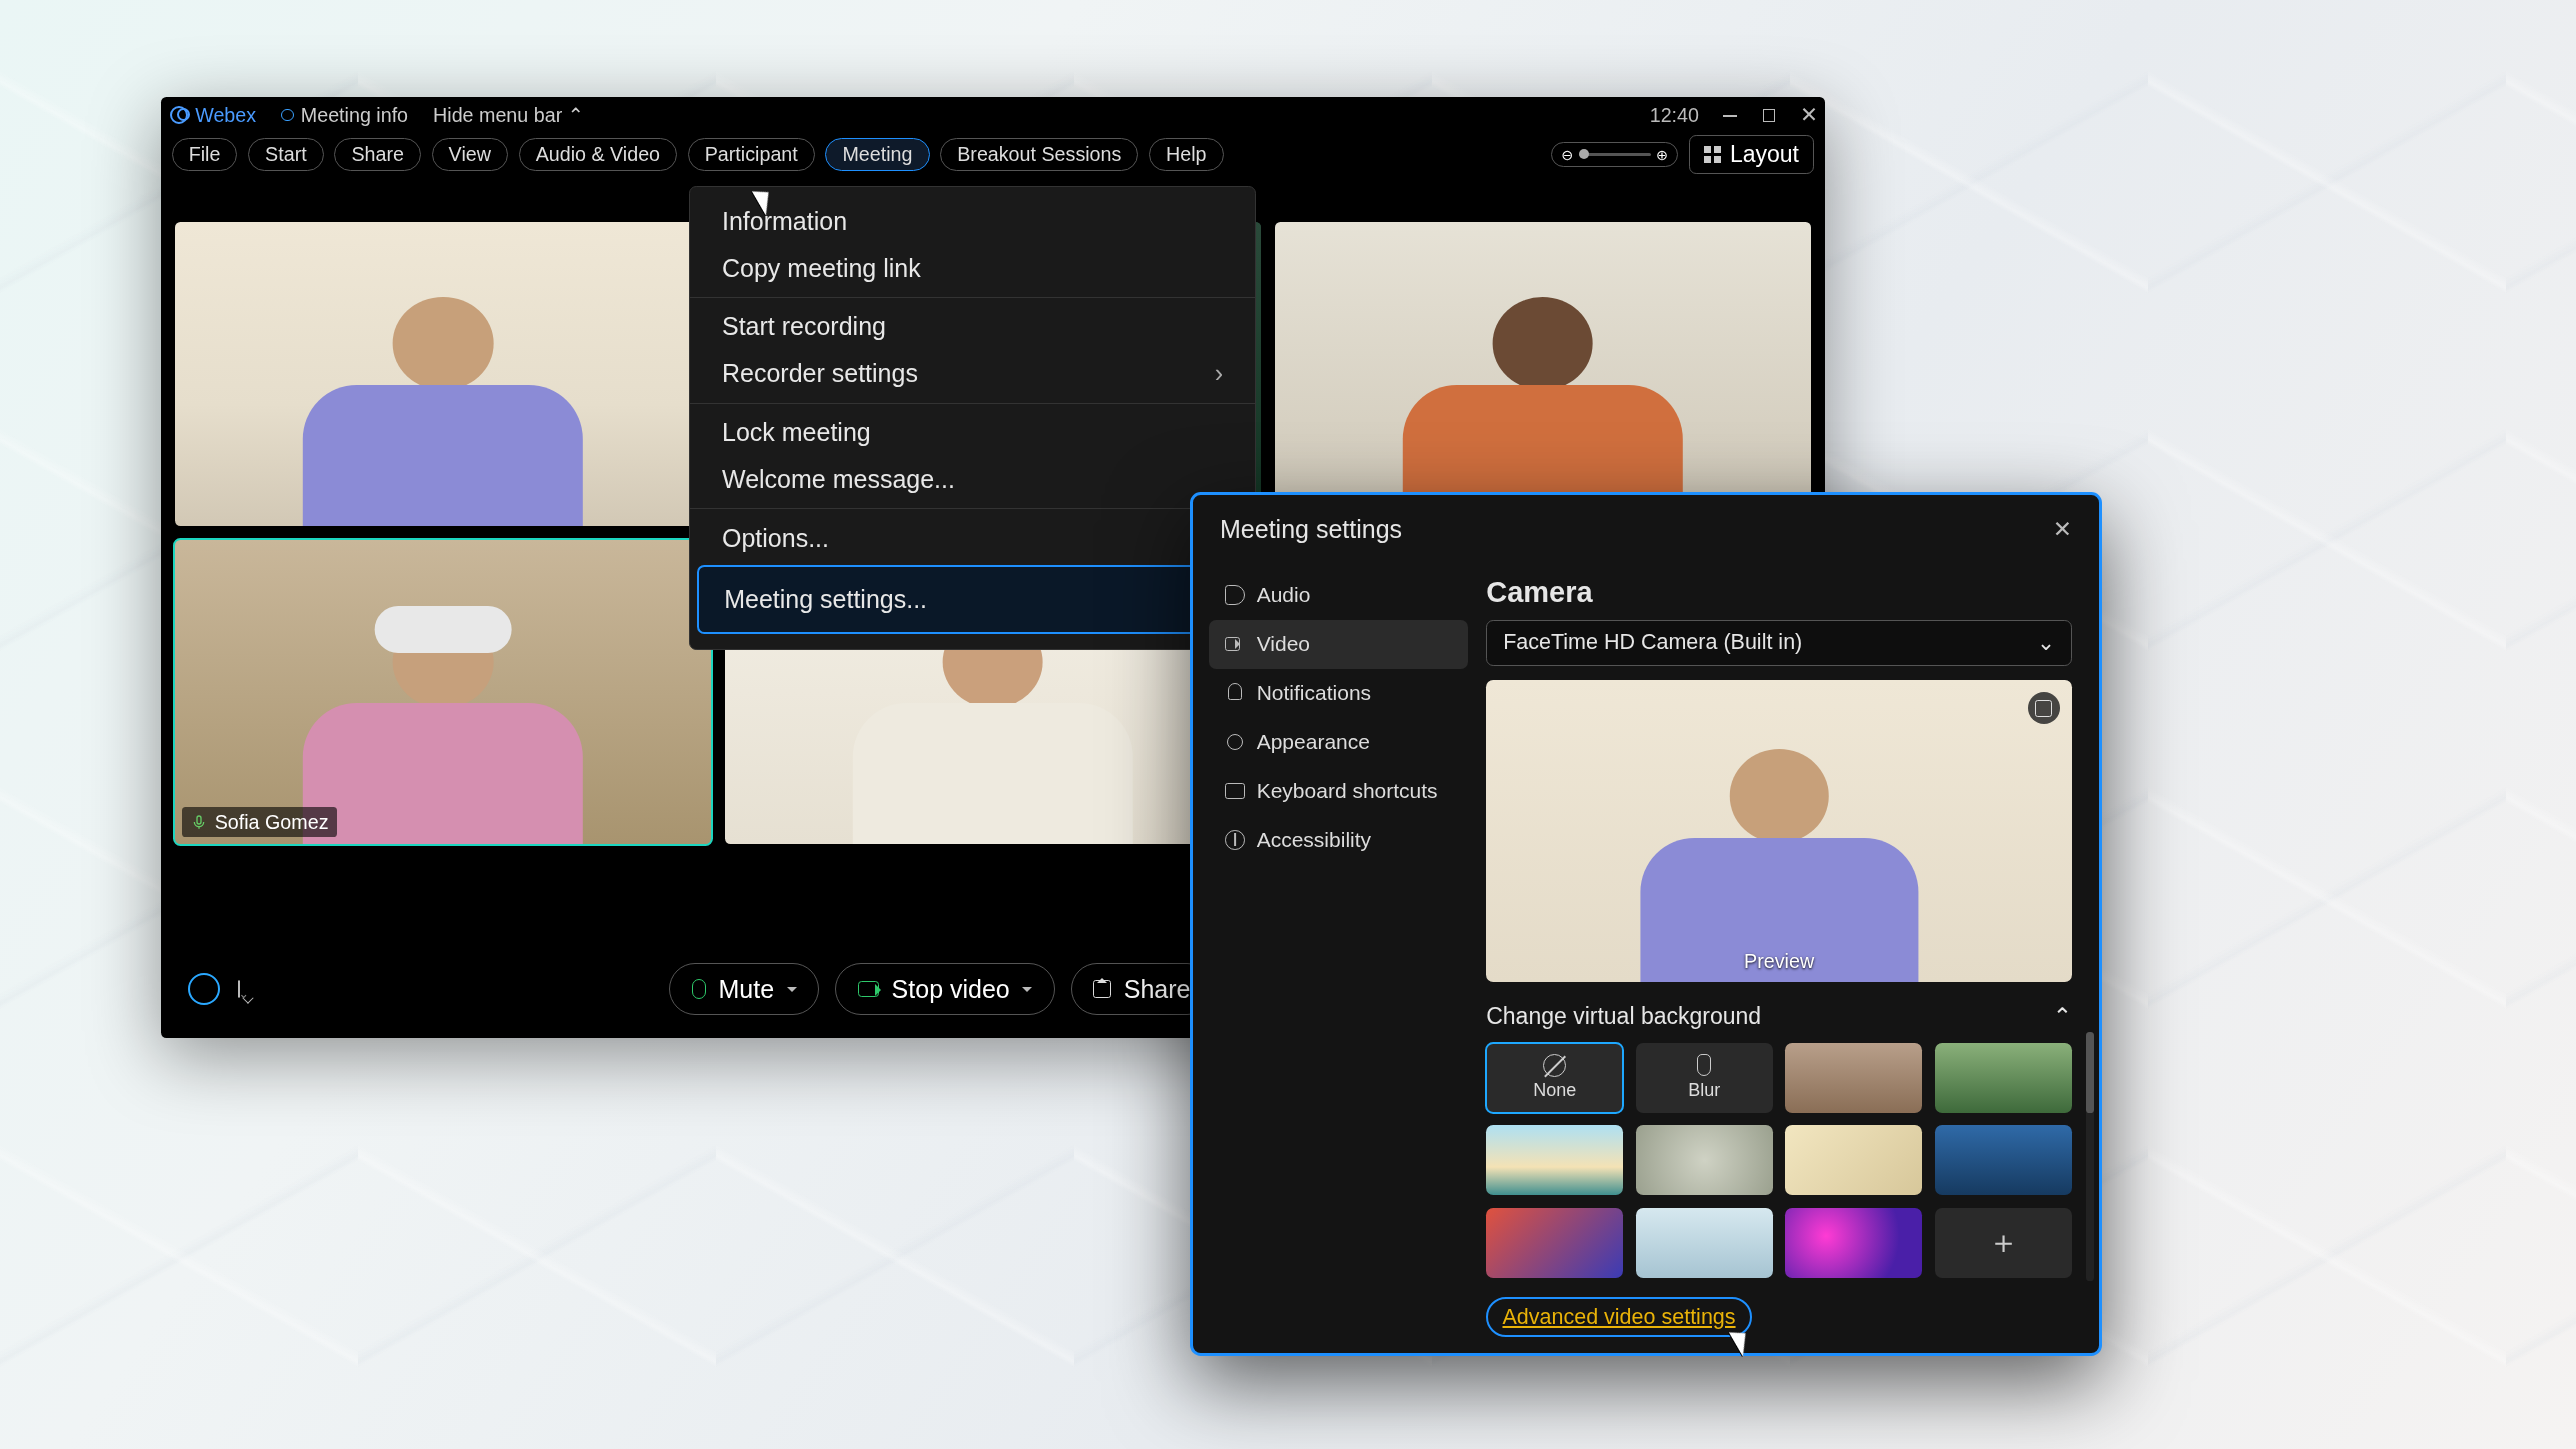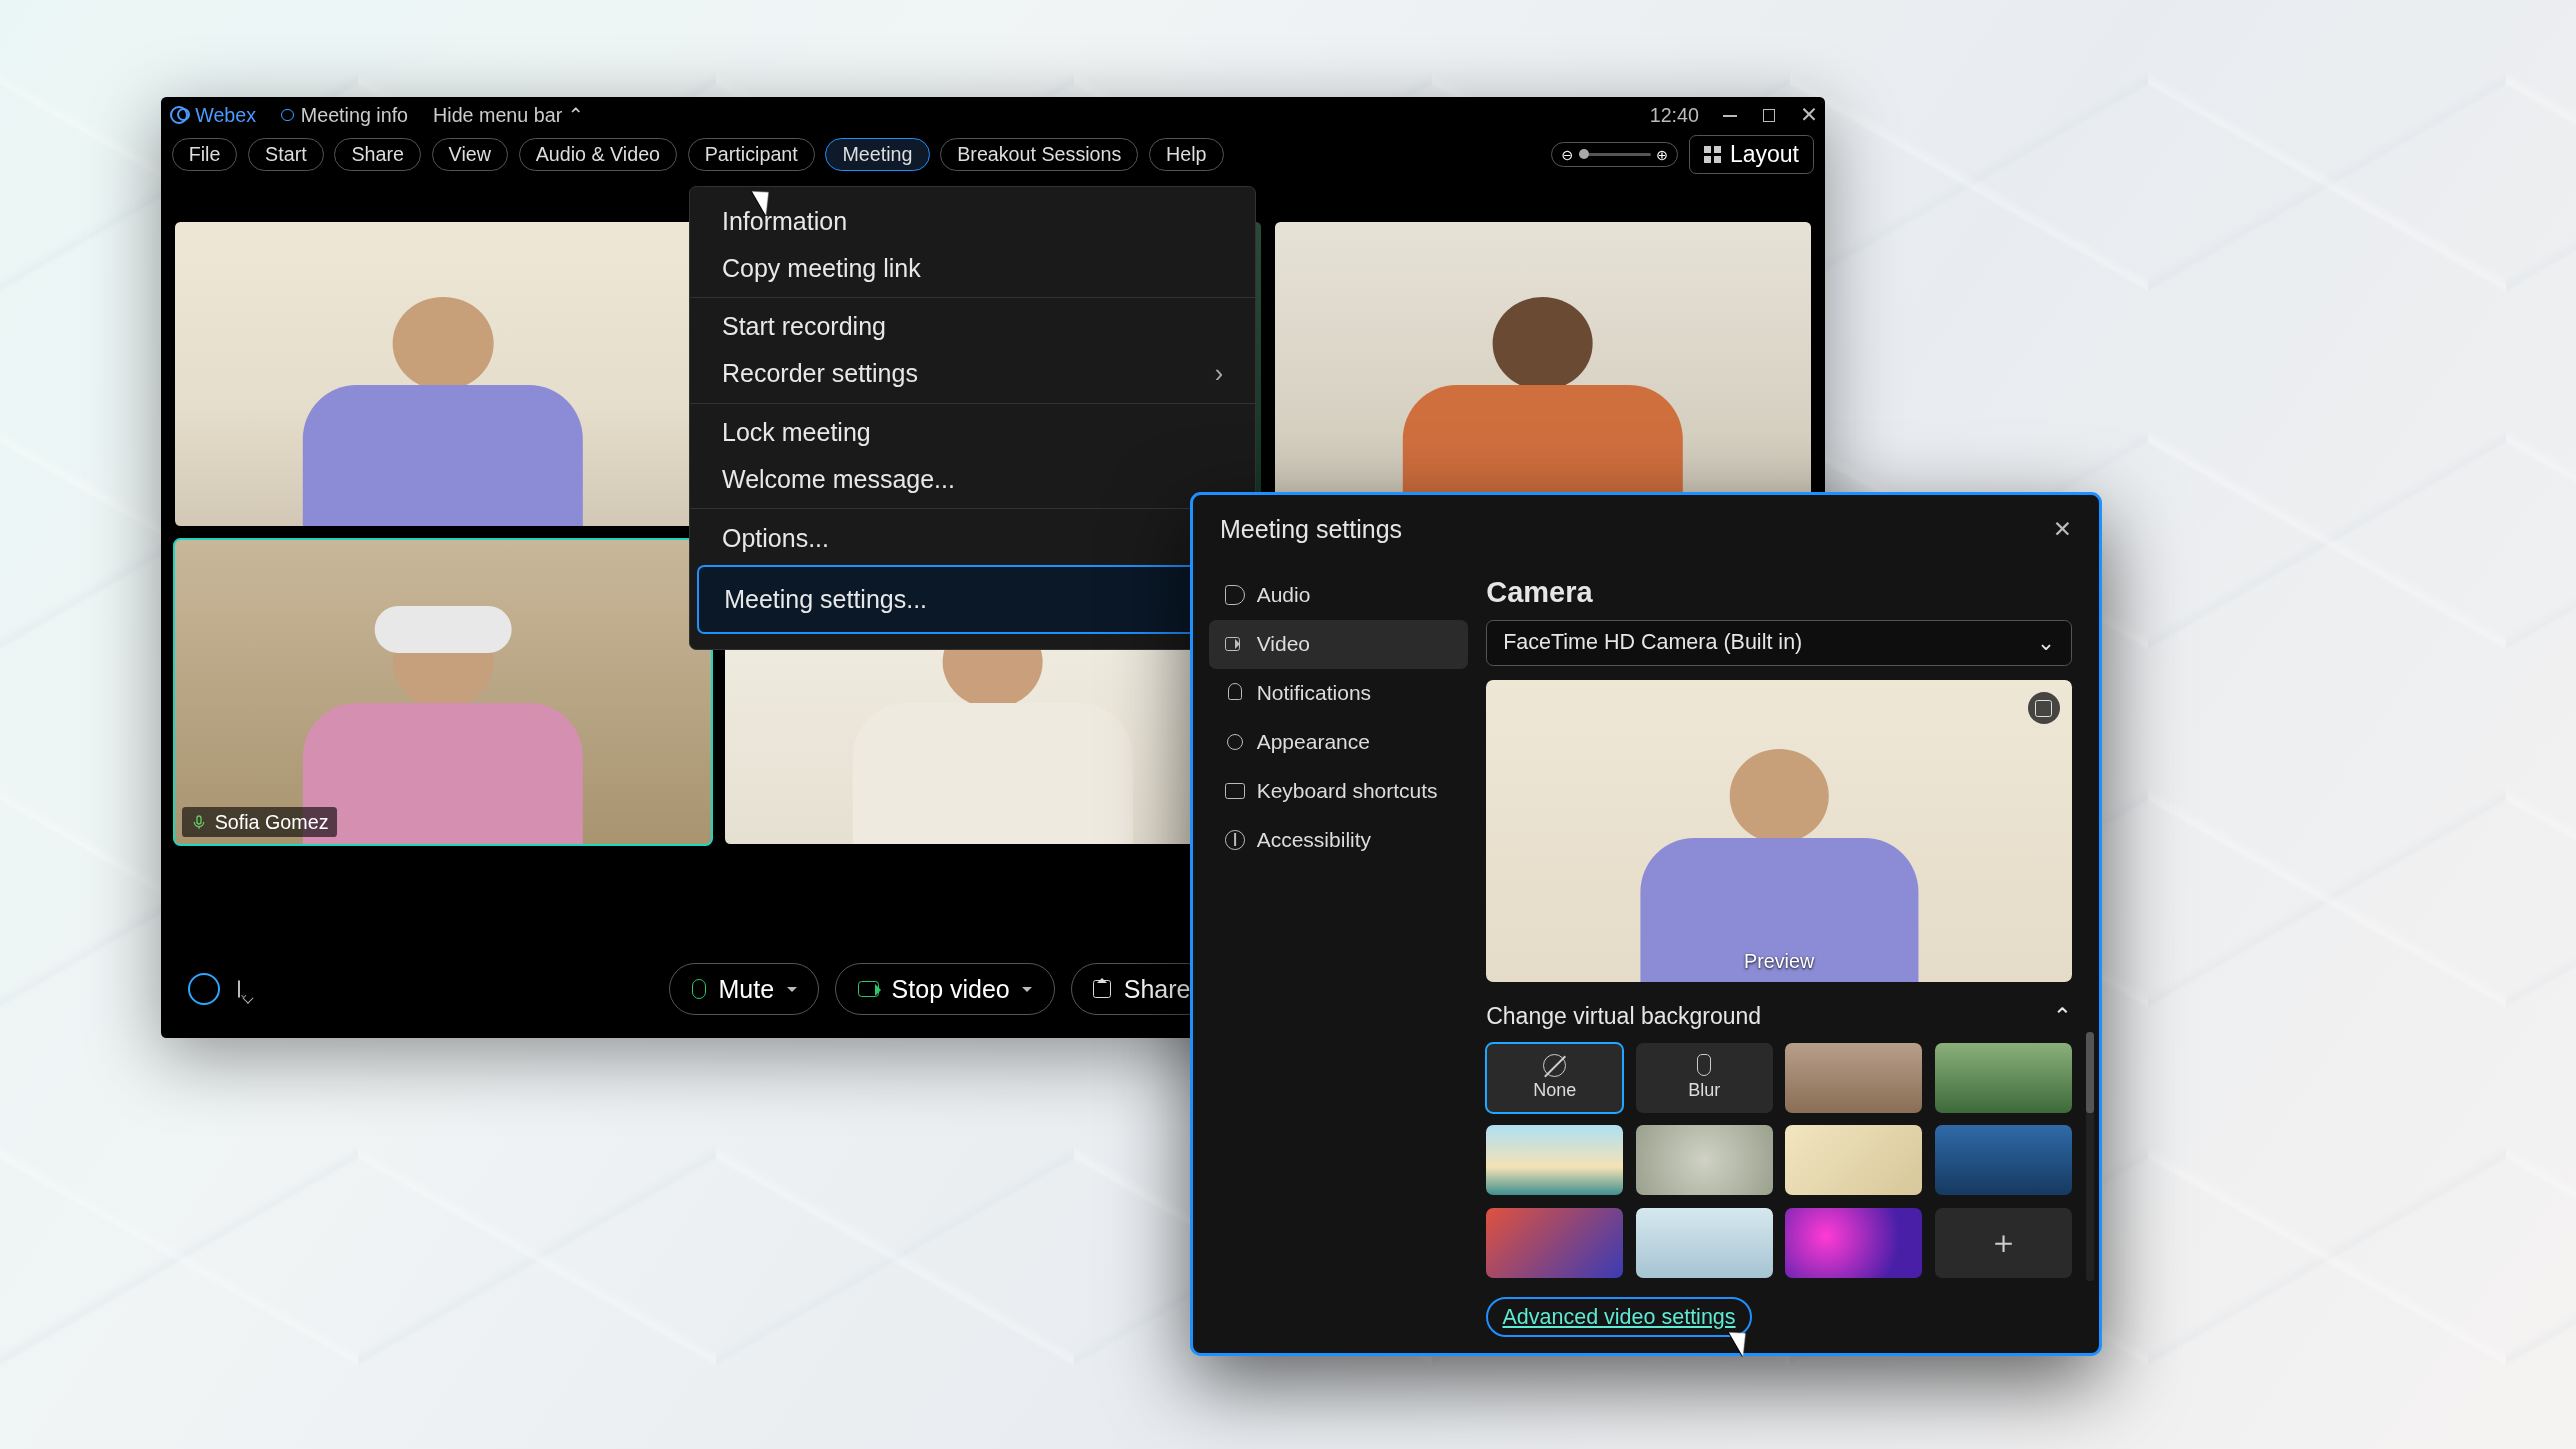--- a/index.html
+++ b/index.html
@@ -172,21 +172,21 @@
 .vb.img5{background:linear-gradient(135deg,#f2e6c0,#d7c79a);}
 .vb.img6{background:linear-gradient(180deg,#2f6aa8,#163a60);}
 .vb.img7{background:linear-gradient(135deg,#e0523e,#3b3bb5);}
 .vb.img8{background:linear-gradient(180deg,#d6e8ef,#a6c4d2);}
 .vb.img9{background:radial-gradient(circle at 30% 40%,#ff3bd4,#4a1fa8 70%);}
 .vb.add{font-size:32px;color:#ccc;}
 .scroll-track{position:absolute;right:5.4px;top:537px;bottom:72px;width:7.2px;background:#222;border-radius:3.6px;}
 .scroll-thumb{position:absolute;left:0;top:0;width:7.2px;height:81px;background:#555;border-radius:3.6px;}
 
 .adv-link{margin-top:19.7px;}
-.adv-link a{color:#5eead4;text-decoration:underline;font-size:21.5px;}
+.adv-link a{color:#eab308;text-decoration:underline;font-size:21.5px;}
 .adv-ring{display:inline-block;border:2.7px solid #1e90ff;border-radius:23px;padding:5.4px 14.3px;}
 
 svg.mic-small{width:16px;height:16px;}
 </style>
 </head>
 <body>
 
 <div class="webex-window">
 
   <div class="titlebar">

